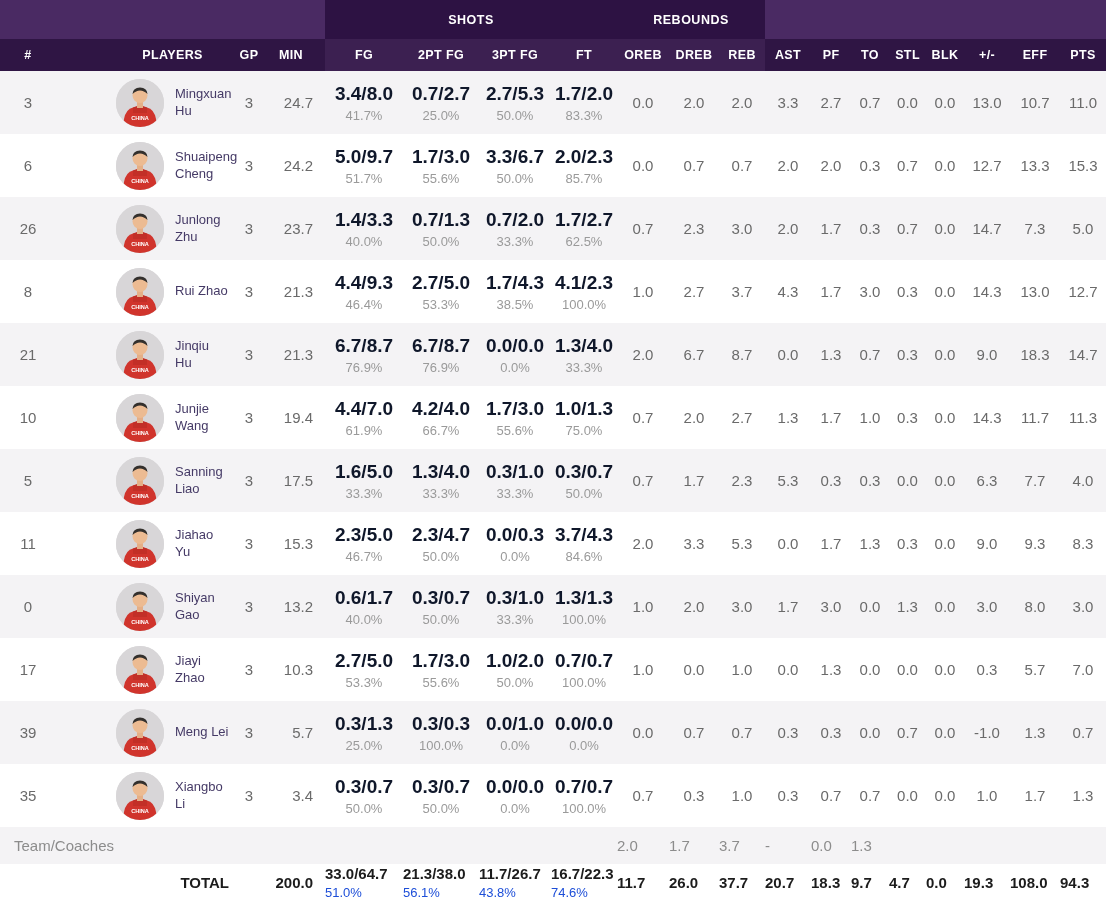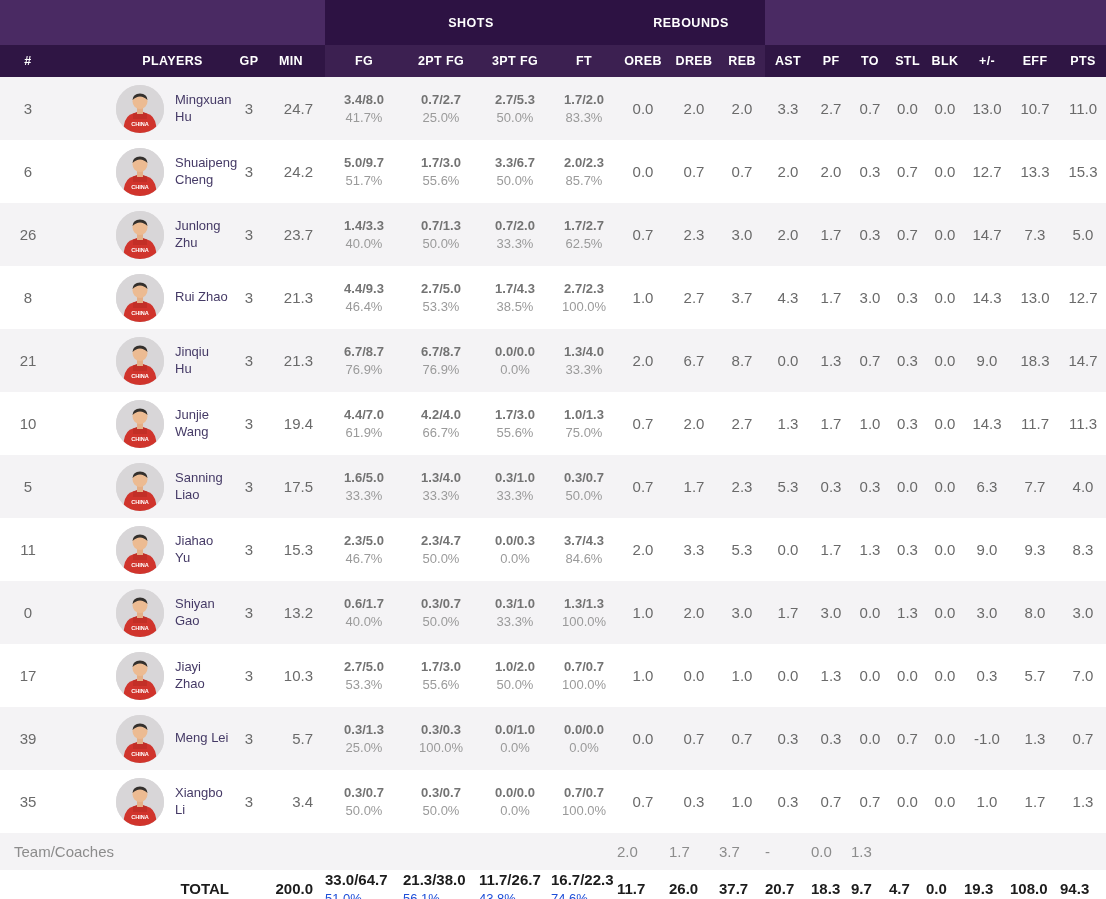--- a/index.html
+++ b/index.html
@@ -3,21 +3,21 @@
 <meta charset="utf-8">
 <style>
   * { box-sizing: border-box; }
   html,body { margin:0; padding:0; background:#ffffff; }
   body { font-family:"Liberation Sans", sans-serif; }
 
   table.stats { width:1106px; border-collapse:collapse; table-layout:fixed; }
   th, td { padding:0; margin:0; }
 
   
-  thead tr.group-row th { height:45px; }
+  thead tr.group-row th { height:39px; }
   thead tr.head-row th { height:32px; color:#ffffff; font-size:12.5px; font-weight:bold; letter-spacing:.4px; text-align:center; }
   th.corner { background:#4a2a63; }
   th.group { background:#2d1243; color:#ffffff; font-size:12.5px; font-weight:bold; letter-spacing:.5px; text-align:center; }
   thead .h-dark  { background:#2f1544; }
   thead .h-light { background:#3c2051; }
   thead th.players-h { text-align:left; padding-left:60px; }
   thead th.num-h { text-align:center; }
   thead th.min-h { text-align:right; padding-right:12px; }
 
   
@@ -26,21 +26,21 @@
   tbody tr.player-row:nth-child(odd) { background:#f4f3f5; }
   tbody tr.player-row:nth-child(even) { background:#ffffff; }
 
   td.min-cell { text-align:right; padding-right:12px; }
 
   td.player-td { text-align:left; }
   .player-wrap { display:flex; align-items:center; gap:11px; padding-left:60px; }
   .avatar { width:48px; height:48px; min-width:48px; border-radius:50%; overflow:hidden; background:#d8d6d8; }
   .player-name { color:#453a66; font-size:13px; line-height:1.3; }
 
-  td.split .l1 { font-weight:bold; color:#737373; font-size:13px; line-height:1.35; }
+  td.split .l1 { font-weight:bold; color:#0f172a; font-size:19px; line-height:1.35; }
   td.split .l2 { color:#9a9a9a; font-size:13px; line-height:1.35; }
 
   
   tr.team-row { height:37px; background:#f4f3f5; }
   tr.team-row td { font-size:15px; color:#8c8c8c; }
   td.team-label { text-align:left; padding-left:14px; }
 
   
   tr.total-row { height:36px; background:#ffffff; }
   tr.total-row td { font-weight:bold; color:#1c1c1c; font-size:15px; }
@@ -276,21 +276,21 @@
     </td>
     <td class="split">
       <div class="l1">2.7/5.0</div>
       <div class="l2">53.3%</div>
     </td>
     <td class="split">
       <div class="l1">1.7/4.3</div>
       <div class="l2">38.5%</div>
     </td>
     <td class="split">
-      <div class="l1">2.7/2.3</div>
+      <div class="l1">4.1/2.3</div>
       <div class="l2">100.0%</div>
     </td>
     <td>1.0</td>
     <td>2.7</td>
     <td>3.7</td>
     <td>4.3</td>
     <td>1.7</td>
     <td>3.0</td>
     <td>0.3</td>
     <td>0.0</td>

